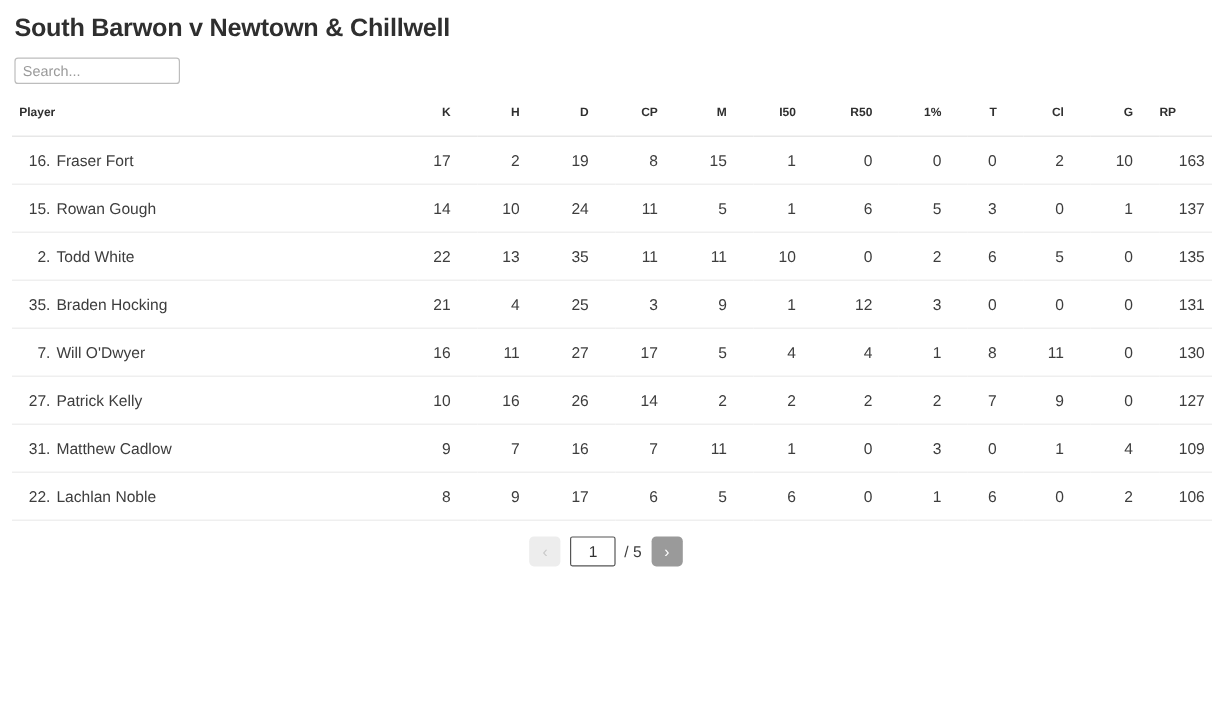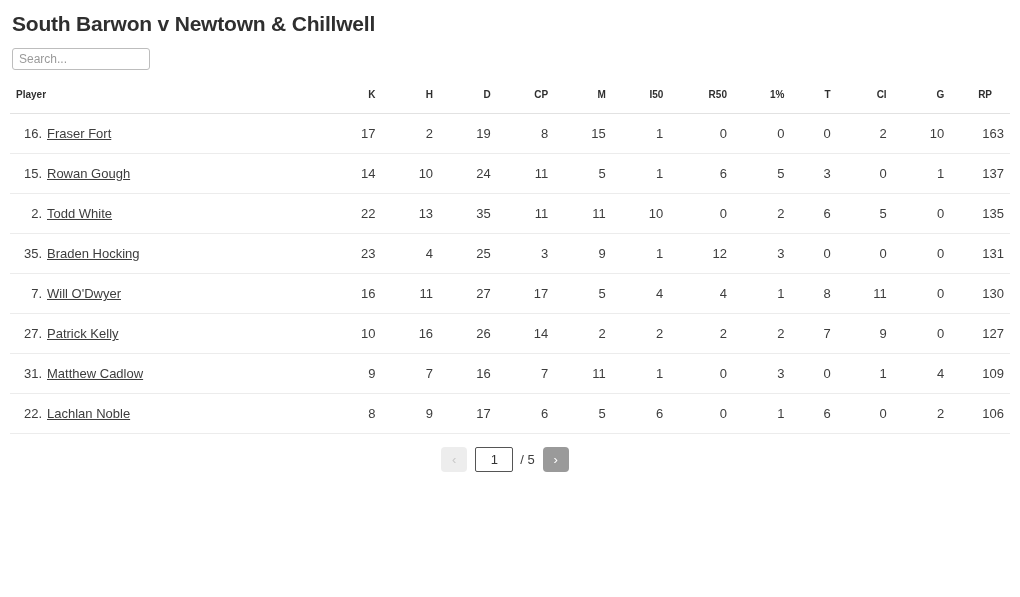--- a/index.html
+++ b/index.html
@@ -59,34 +59,33 @@
   th.col-player {
     text-align: left;
     padding-left: 6px !important;
     width: 330px;
   }
   th.col-stat {
     text-align: right;
     padding-right: 22px !important;
   }
   th.col-rp {
-    text-align: center;
+    text-align: left;
     padding-right: 6px !important;
   }
   table.stats tbody td {
     padding: 12px 0;
     border-bottom: 1px solid #ececec;
     color: #3d3d3d;
     font-size: 13px;
     white-space: nowrap;
   }
   td.cell-player {
     text-align: left;
     padding-left: 6px !important;
-    text-decoration: underline;
   }
   .jersey {
     display: inline-block;
     width: 26px;
     text-align: right;
     margin-right: 5px;
   }
   td.cell-stat {
     text-align: right;
     padding-right: 22px !important;
@@ -211,21 +210,21 @@
           <td class="cell-stat">10</td>
           <td class="cell-stat">0</td>
           <td class="cell-stat">2</td>
           <td class="cell-stat">6</td>
           <td class="cell-stat">5</td>
           <td class="cell-stat">0</td>
           <td class="cell-rp">135</td>
         </tr>
         <tr>
           <td class="cell-player"><span class="jersey">35.</span><span>Braden Hocking</span></td>
-          <td class="cell-stat">23</td>
+          <td class="cell-stat">21</td>
           <td class="cell-stat">4</td>
           <td class="cell-stat">25</td>
           <td class="cell-stat">3</td>
           <td class="cell-stat">9</td>
           <td class="cell-stat">1</td>
           <td class="cell-stat">12</td>
           <td class="cell-stat">3</td>
           <td class="cell-stat">0</td>
           <td class="cell-stat">0</td>
           <td class="cell-stat">0</td>

